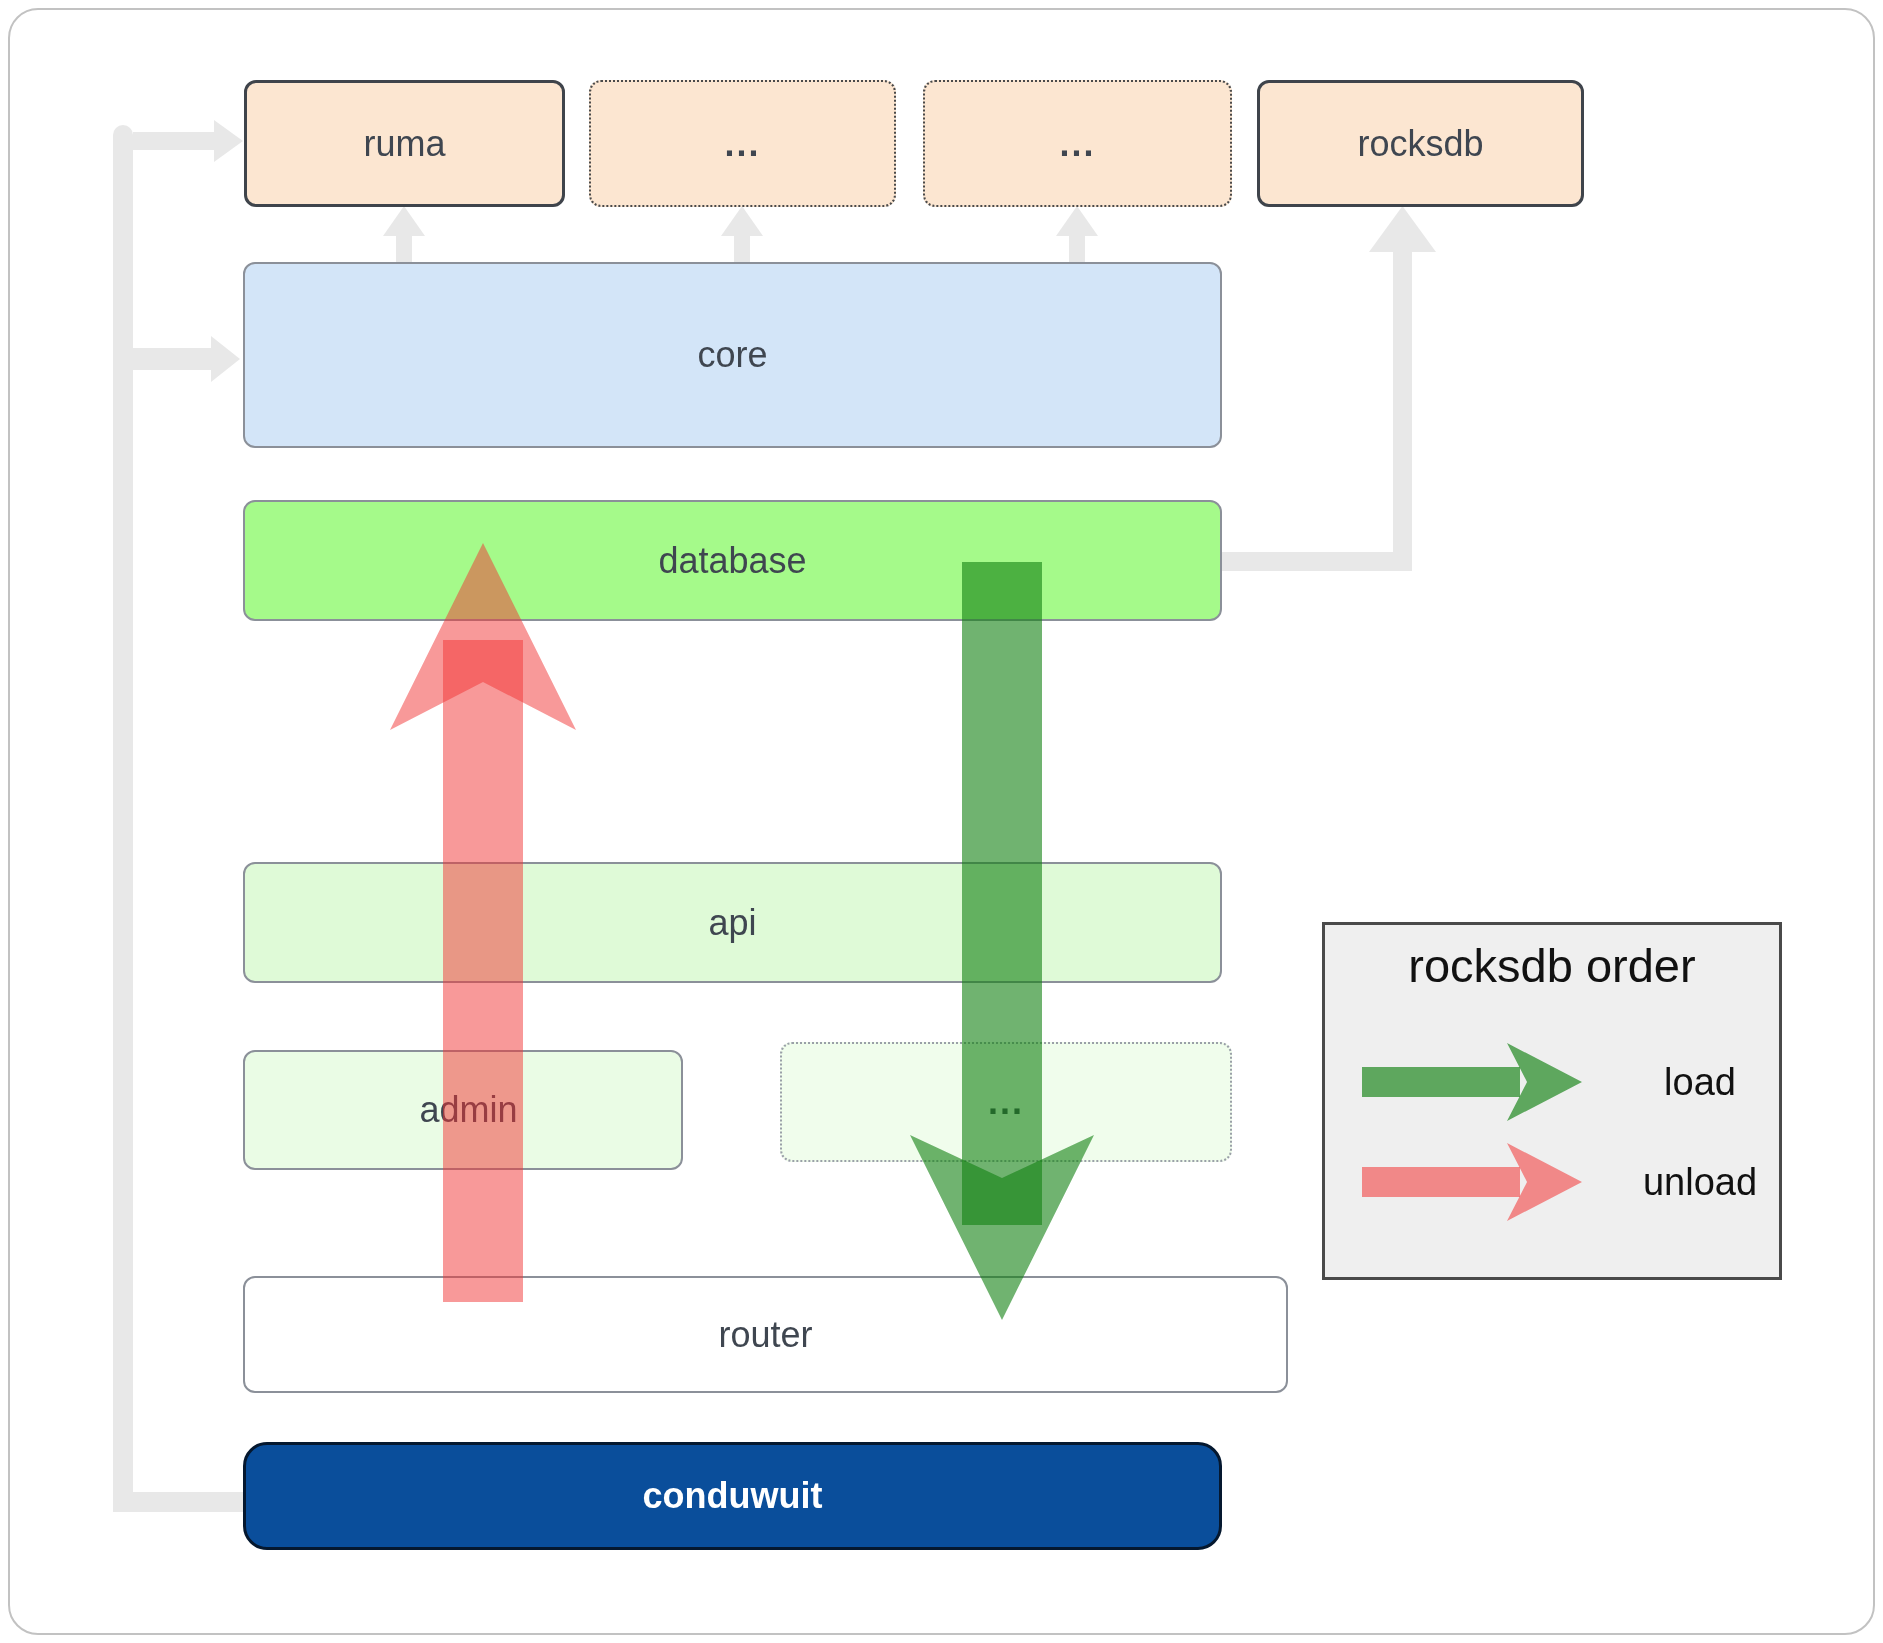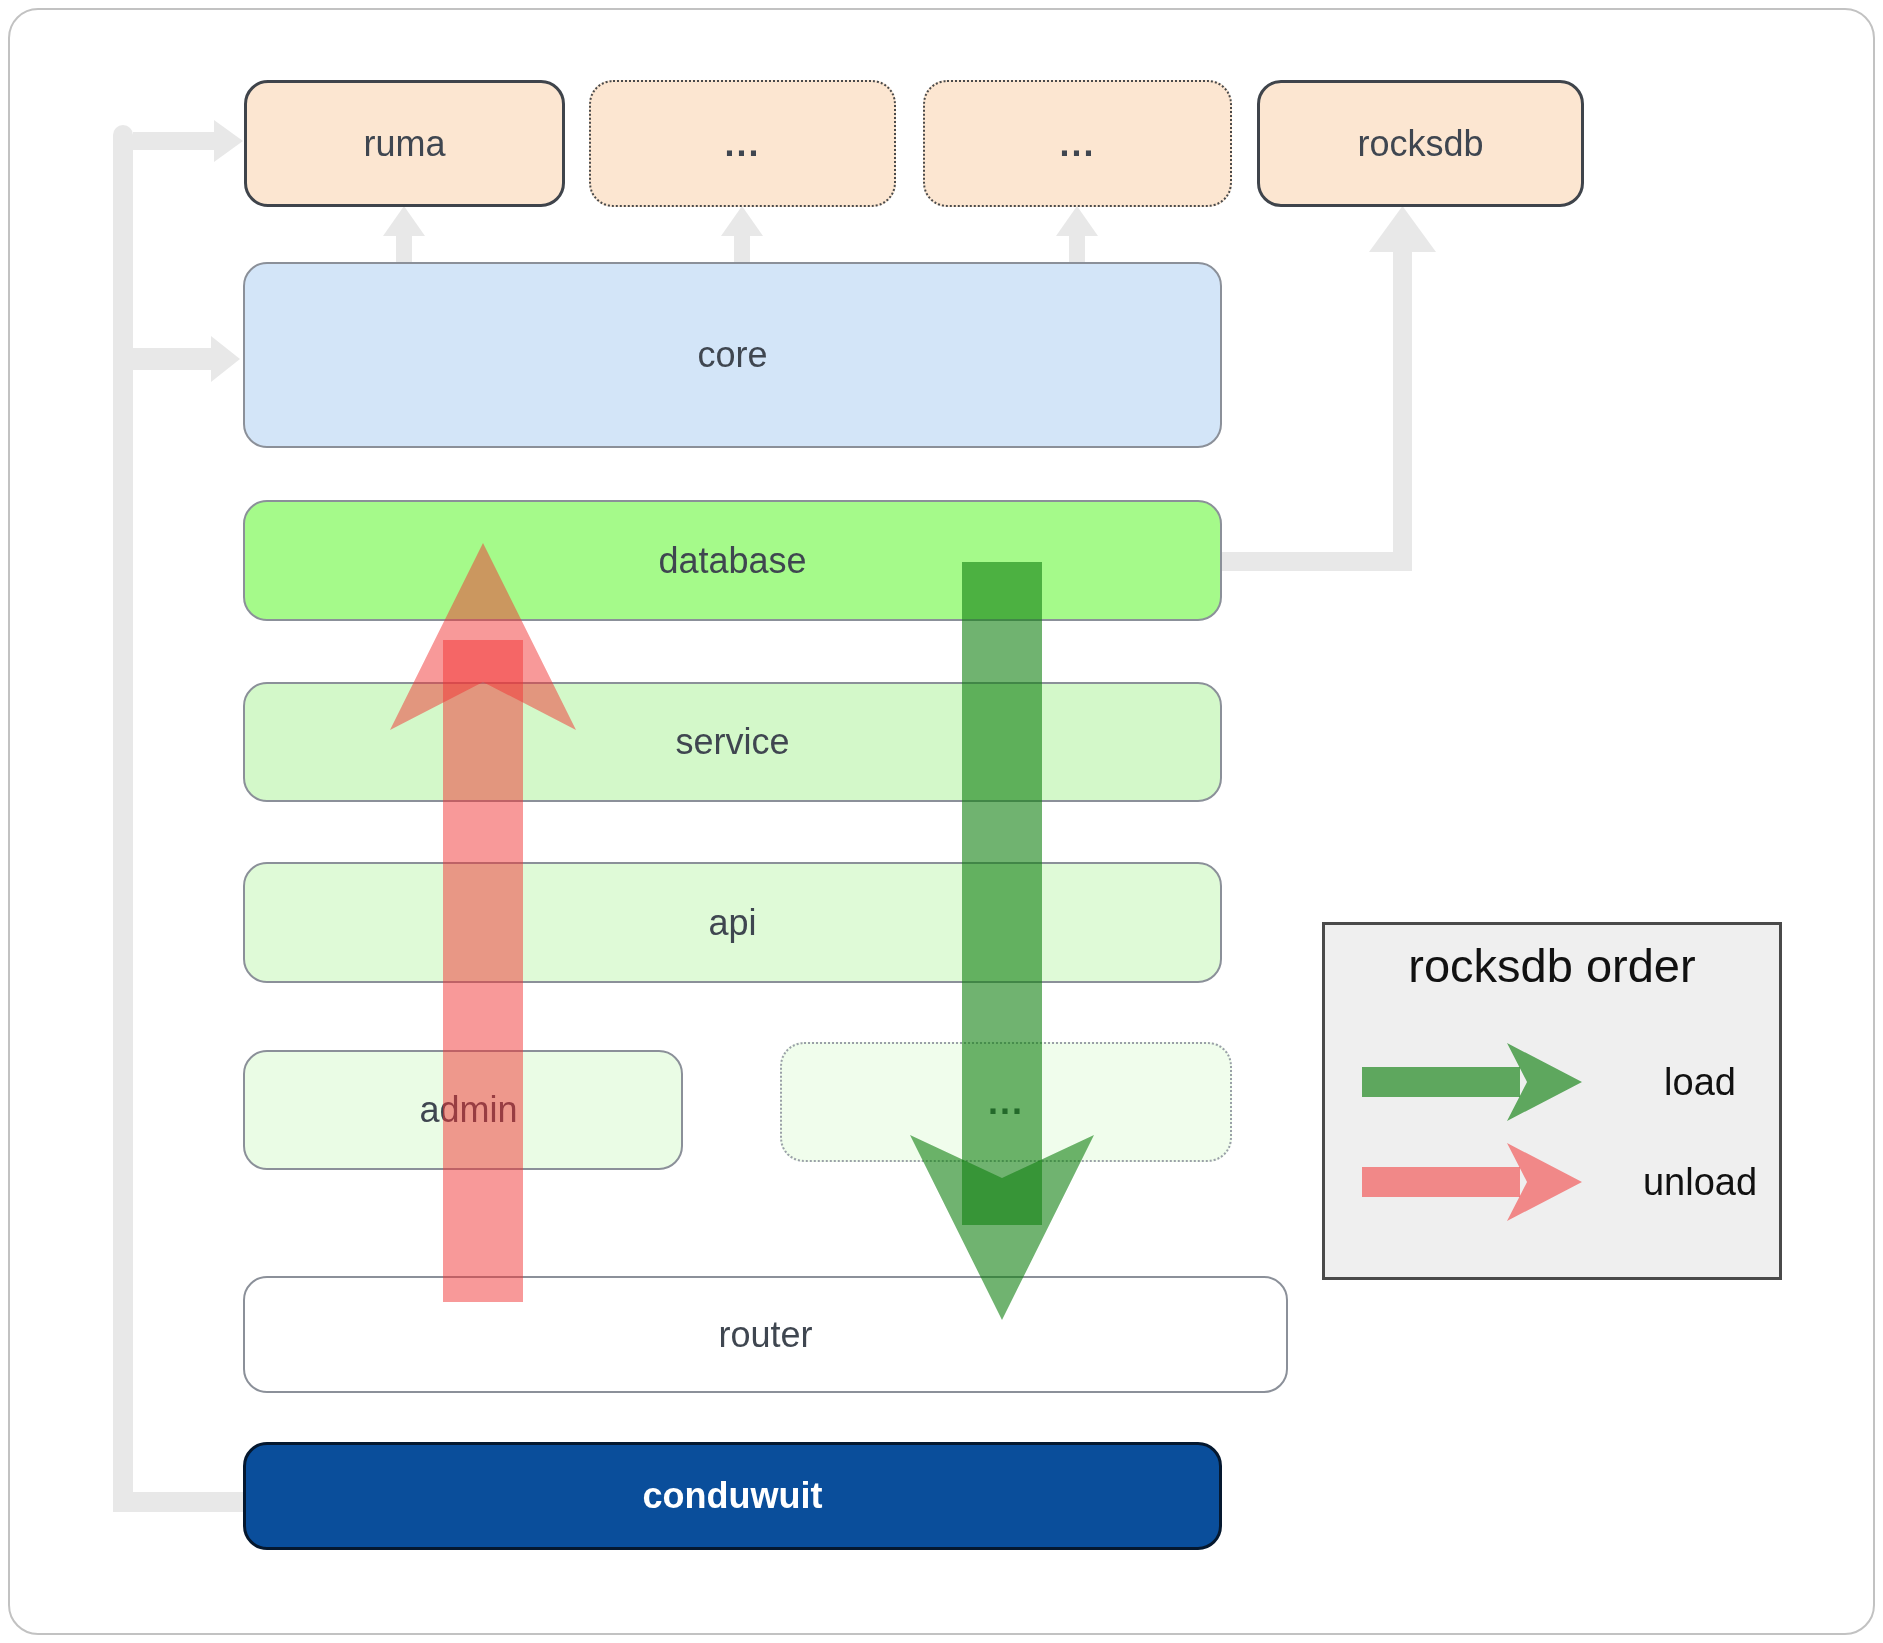--- a/index.html
+++ b/index.html
@@ -6,21 +6,21 @@
   #canvas{
     position:relative;width:1883px;height:1643px;background:#fff;overflow:hidden;
     font-family:"Liberation Sans", sans-serif;
   }
   #frame{
     position:absolute;left:8px;top:8px;width:1863px;height:1623px;
     border:2px solid var(--frame_gray);border-radius:30px;pointer-events:none;
   }
   .node{
     position:absolute;display:flex;align-items:center;justify-content:center;
-    box-sizing:border-box;border-radius:24px;
+    box-sizing:border-box;border-radius:12px;
     font-size:36px;color:var(--label_dark);
   }
   .node.solid-dark{border:3px solid var(--border_dark);}
   .node.dotted-dark{border:2px dotted #4a4a4a;}
   .node.gray-border{border:2px solid var(--border_gray);}
   .node.dotted-gray{border:2px dotted #9aa0a8;}
   .dots-label{font-weight:bold;letter-spacing:2px;}
   
   .ruma{left:244px;top:80px;width:321px;height:127px;background:var(--peach);}
   .dots1{left:589px;top:80px;width:307px;height:127px;background:var(--peach);}
@@ -113,23 +113,20 @@
   <div class="node solid-dark rocksdb">
     <span>rocksdb</span>
   </div>
 
   <div class="node gray-border core">
     <span>core</span>
   </div>
   <div class="node gray-border database">
     <span>database</span>
   </div>
-  <div class="node gray-border service">
-    <span>service</span>
-  </div>
   <div class="node gray-border api">
     <span>api</span>
   </div>
   <div class="node gray-border admin">
     <span>admin</span>
   </div>
   <div class="node dotted-gray dots3">
     <span class="dots-label">...</span>
   </div>
   <div class="node gray-border router">

